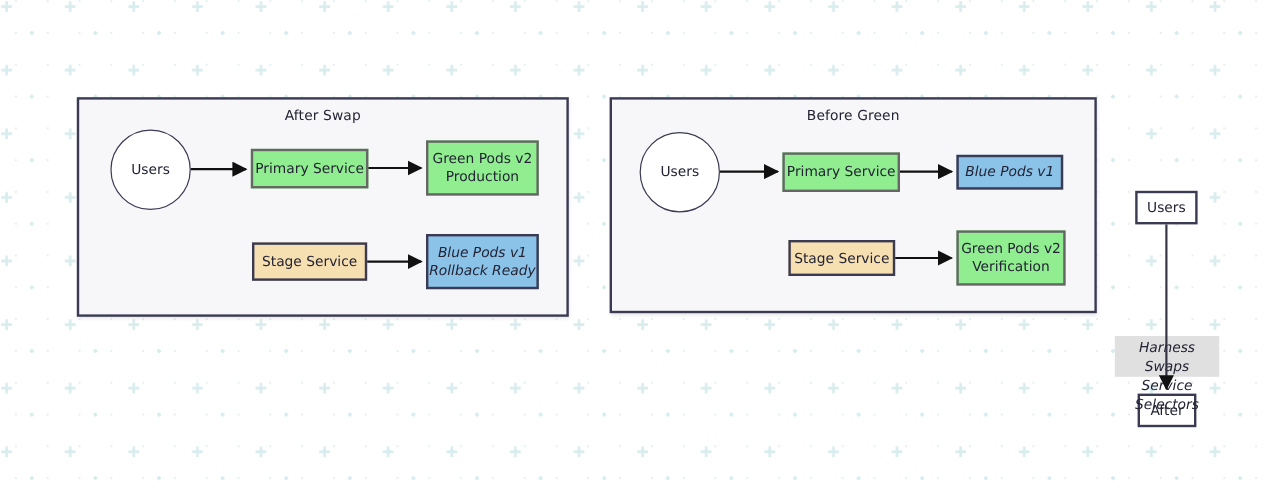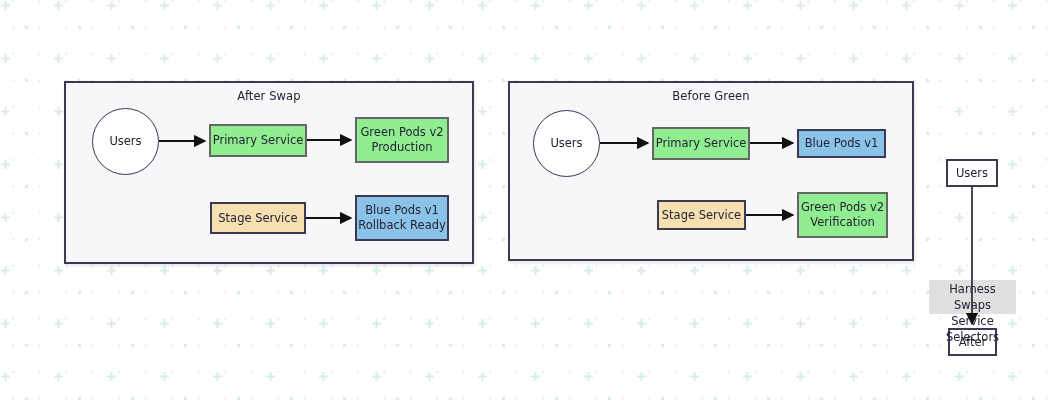--- a/index.html
+++ b/index.html
@@ -57,20 +57,21 @@
     color: #232334;
     white-space: pre-line;
   }
   .node.green {
     background: #90ee90;
     border: 2px solid #666666;
   }
   .node.blue {
     background: #8bc2e8;
     border: 2px solid #3a3a52;
+    font-style: italic;
   }
   .node.tan {
     background: #f6dfb0;
     border: 2px solid #3a3a52;
   }
   .node.plain {
     background: #ffffff;
     border: 2px solid #3a3a52;
   }
   .node.circle {
@@ -82,20 +83,21 @@
   .edge-label {
     position: absolute;
     background: #e0e0e0;
     color: #232334;
     font-size: 11.5px;
     line-height: 16px;
     text-align: center;
     padding: 1px 3px;
     box-sizing: border-box;
     white-space: pre-line;
+    font-style: italic;
   }
 
   svg.edges {
     position: absolute;
     inset: 0;
     width: 1060px;
     height: 408px;
     pointer-events: none;
   }
 </style>

